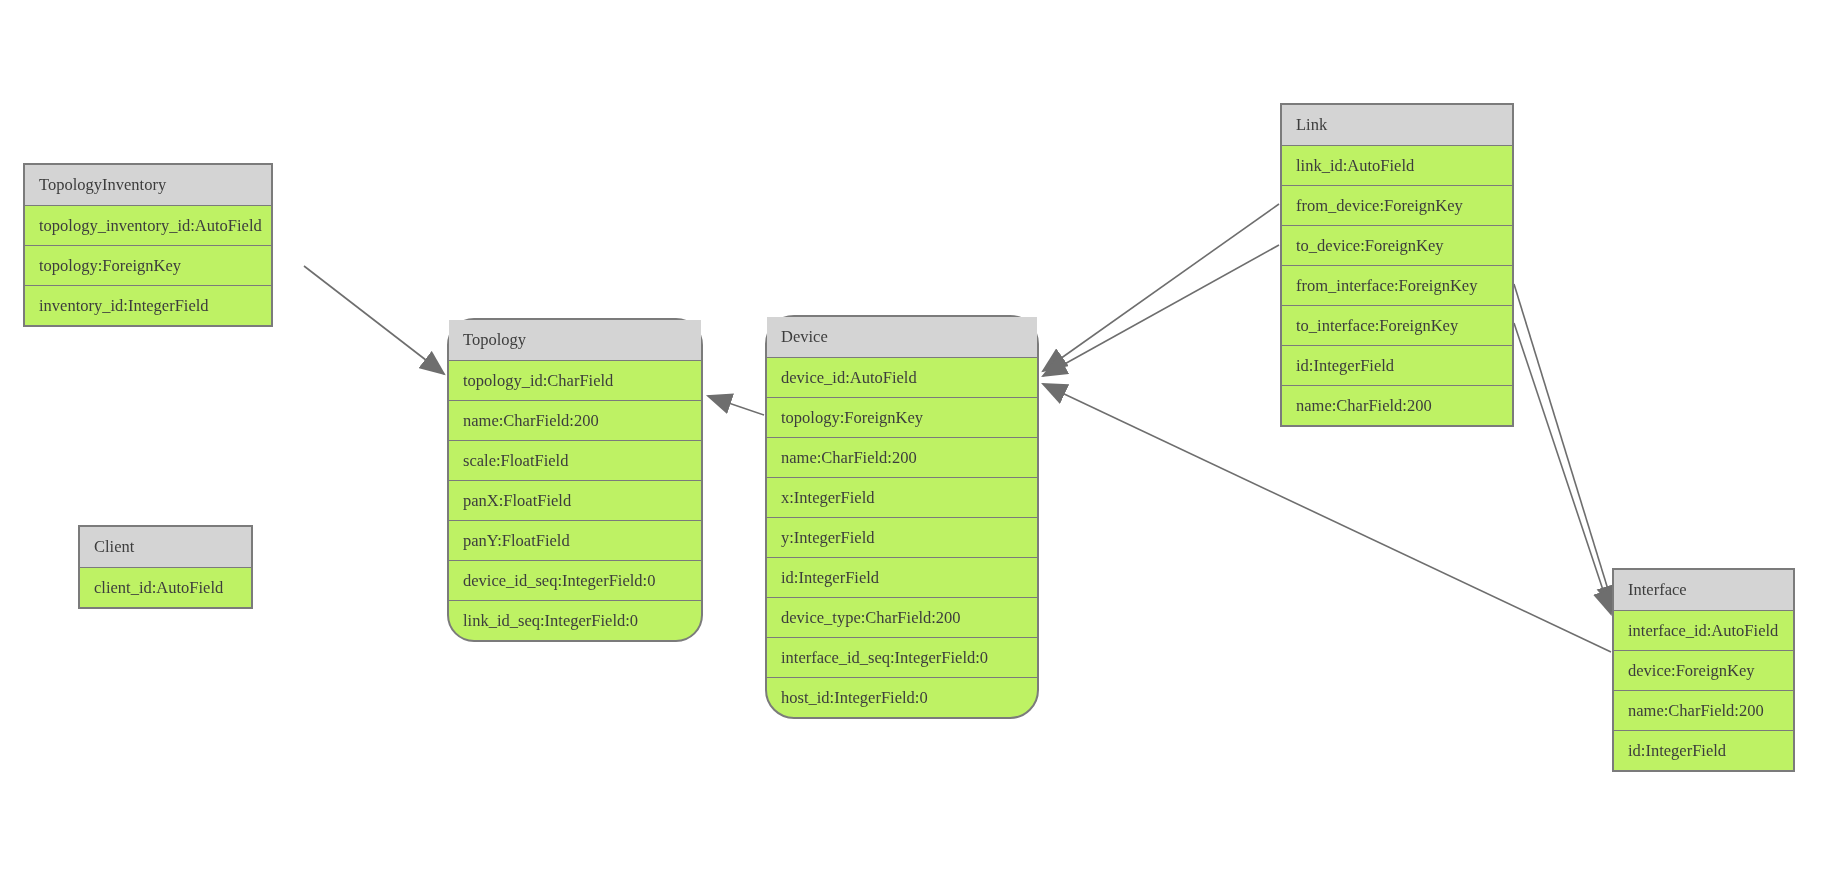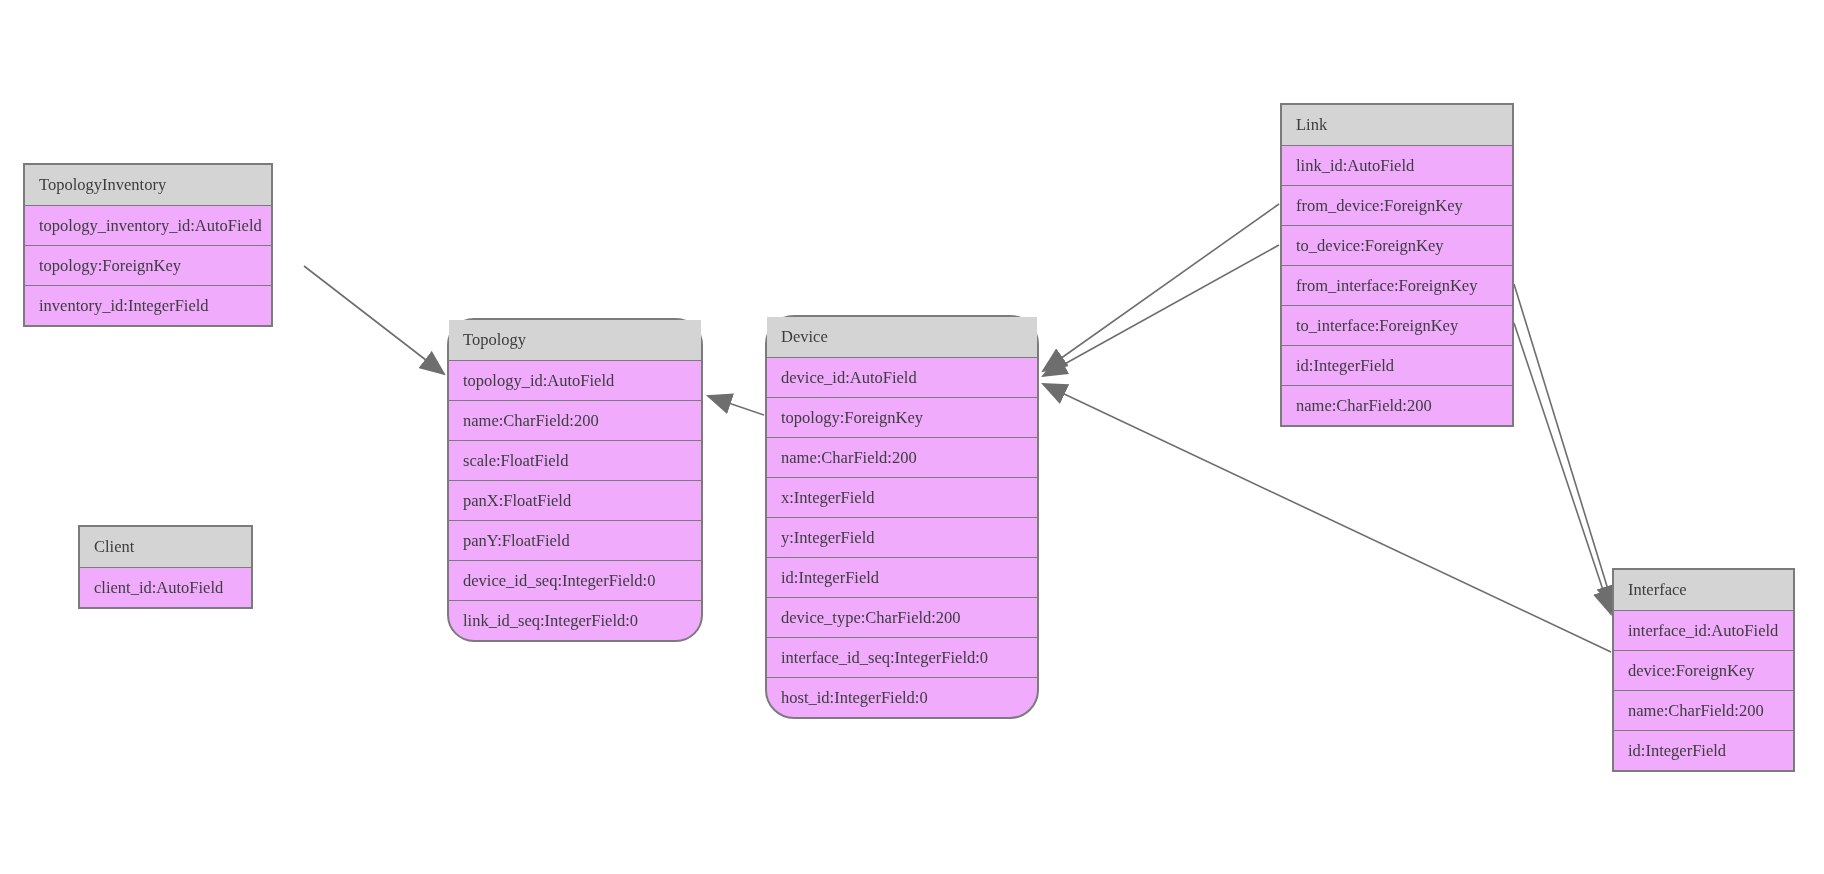--- a/index.html
+++ b/index.html
@@ -13,21 +13,21 @@
     overflow: hidden;
   }
   .edges {
     position: absolute;
     left: 0; top: 0;
     width: 1824px; height: 874px;
     pointer-events: none;
   }
   .entity {
     position: absolute;
-    background: #f0abfc;
+    background: #bef264;
     border: 2px solid #7b7b7b;
     box-sizing: border-box;
     font-size: 16.5px;
   }
   .entity .title {
     background: #d4d4d4;
     height: 40px;
     line-height: 40px;
     padding-left: 14px;
     border-bottom: 1px solid #7b7b7b;
@@ -78,21 +78,21 @@
   <div class="entity" style="left:78px; top:525px; width:175px;">
     <div class="title">Client</div>
     <div class="rows">
         <div class="row">client_id:AutoField</div>
       </div>
   </div>
 
   <div class="entity" style="left:447px; top:318px; width:256px;border-radius:27px;">
     <div class="title">Topology</div>
     <div class="rows">
-        <div class="row">topology_id:AutoField</div>
+        <div class="row">topology_id:CharField</div>
         <div class="row">name:CharField:200</div>
         <div class="row">scale:FloatField</div>
         <div class="row">panX:FloatField</div>
         <div class="row">panY:FloatField</div>
         <div class="row">device_id_seq:IntegerField:0</div>
         <div class="row">link_id_seq:IntegerField:0</div>
       </div>
   </div>
 
   <div class="entity" style="left:765px; top:315px; width:274px;border-radius:29px;">

